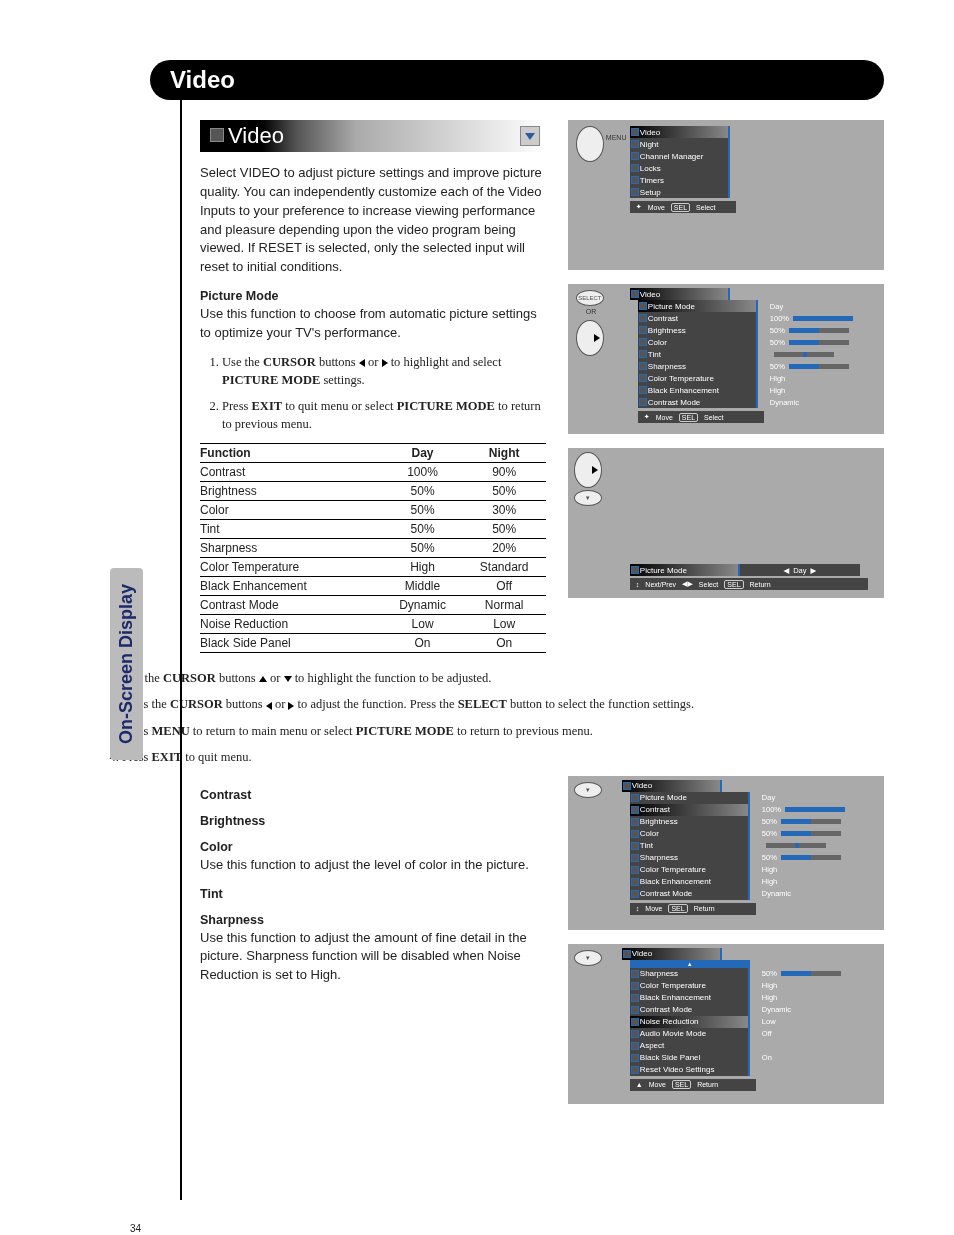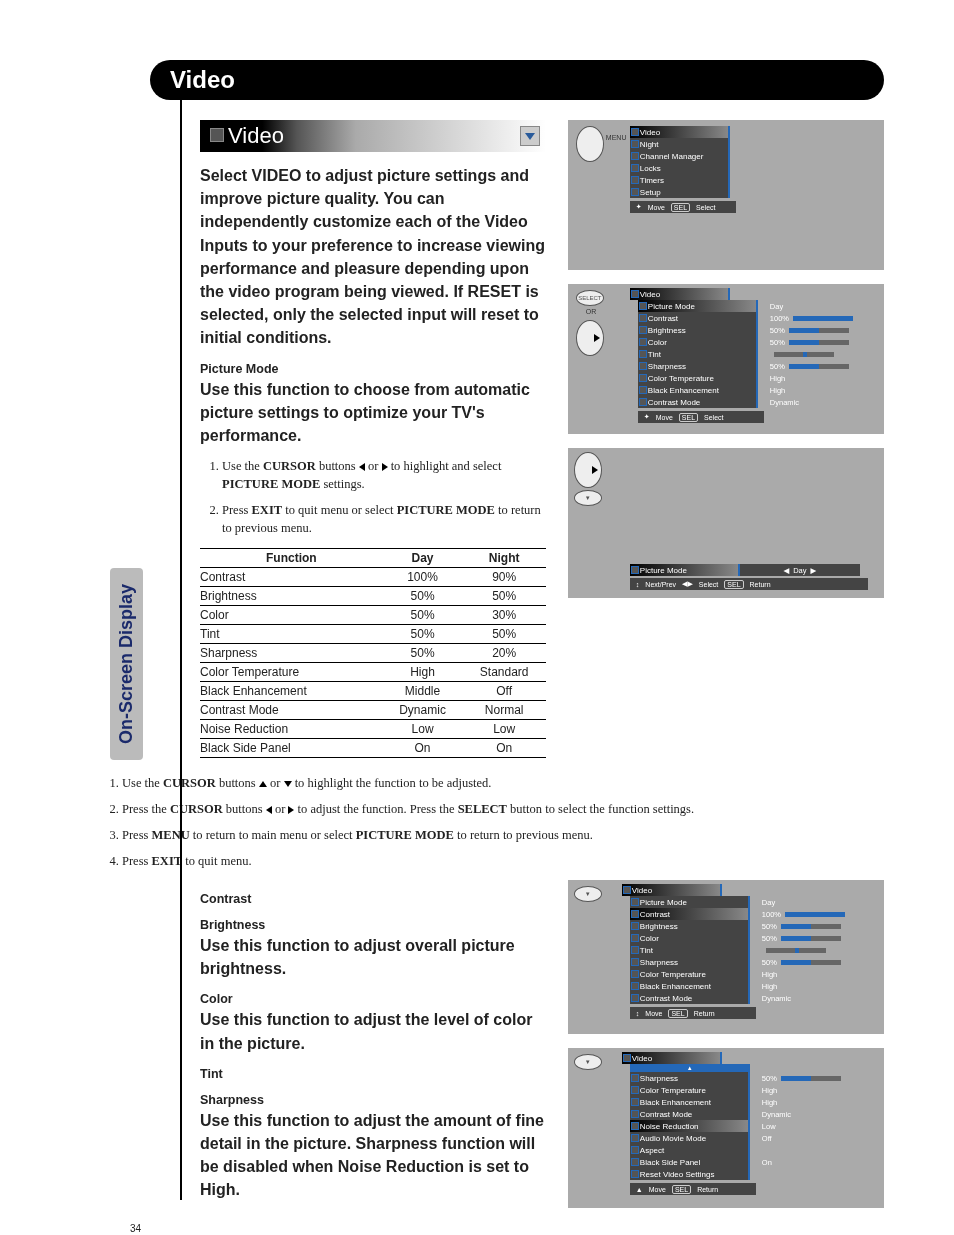--- a/index.html
+++ b/index.html
@@ -105,24 +105,23 @@
   }
   .section-bar .dd::after {
     content: "";
     width: 0;
     height: 0;
     border-left: 5px solid transparent;
     border-right: 5px solid transparent;
     border-top: 7px solid #2a5b9b;
   }
   p.body {
-    font-size: 16px;
+    font-size: 13px;
     line-height: 1.45;
     margin: 0 0 10px 0;
-    font-weight: bold;
   }
   .b { font-weight: 700; }
   h4.sub {
     font-size: 12.5px;
     font-weight: 700;
     margin: 12px 0 2px 0;
   }
   ol.steps {
     font-size: 12.5px;
     padding-left: 22px;
@@ -135,21 +134,21 @@
   }
   
   table.fn {
     width: 100%;
     border-collapse: collapse;
     font-size: 12px;
     margin-top: 4px;
     margin-bottom: 12px;
   }
   table.fn th {
-    text-align: center;
+    text-align: left;
     font-weight: 700;
     border-bottom: 1.5px solid #000;
     border-top: 1.5px solid #000;
     padding: 2px 0;
   }
   table.fn th.c, table.fn td.c { text-align: center; }
   table.fn td {
     border-bottom: 0.5px solid #000;
     padding: 2px 0;
   }
@@ -532,21 +531,20 @@
     <li>
       <span>Press </span><span class="b">EXIT</span><span> to quit menu.</span>
     </li>
   </ol>
 
   <div class="content">
     <div class="left-col">
       <h4 class="sub">Contrast</h4>
 
       <h4 class="sub">Brightness</h4>
-      <p class="body">Use this function to adjust overall picture brightness.</p>
 
       <h4 class="sub">Color</h4>
       <p class="body">Use this function to adjust the level of color in the picture.</p>
 
       <h4 class="sub">Tint</h4>
 
       <h4 class="sub">Sharpness</h4>
       <p class="body">Use this function to adjust the amount of fine detail in the picture. Sharpness function will be disabled when Noise Reduction is set to High.</p>
     </div>
 

